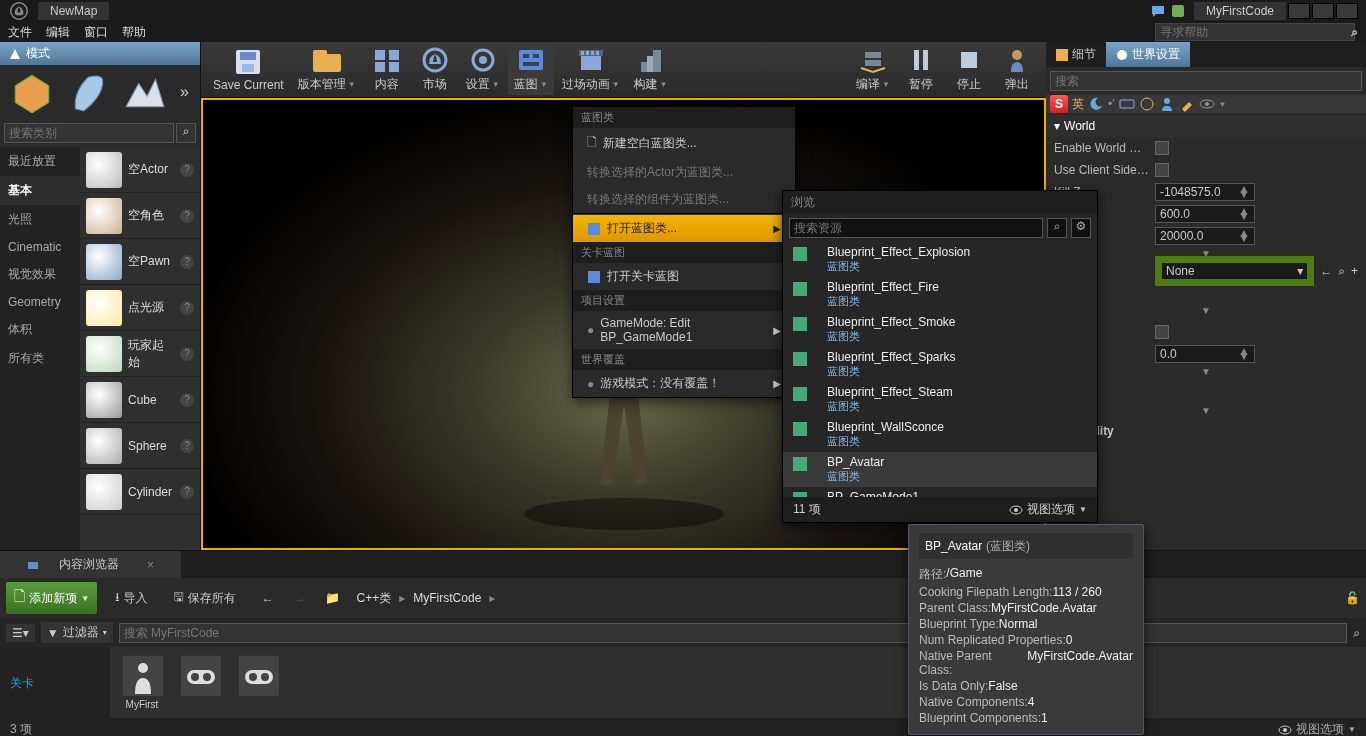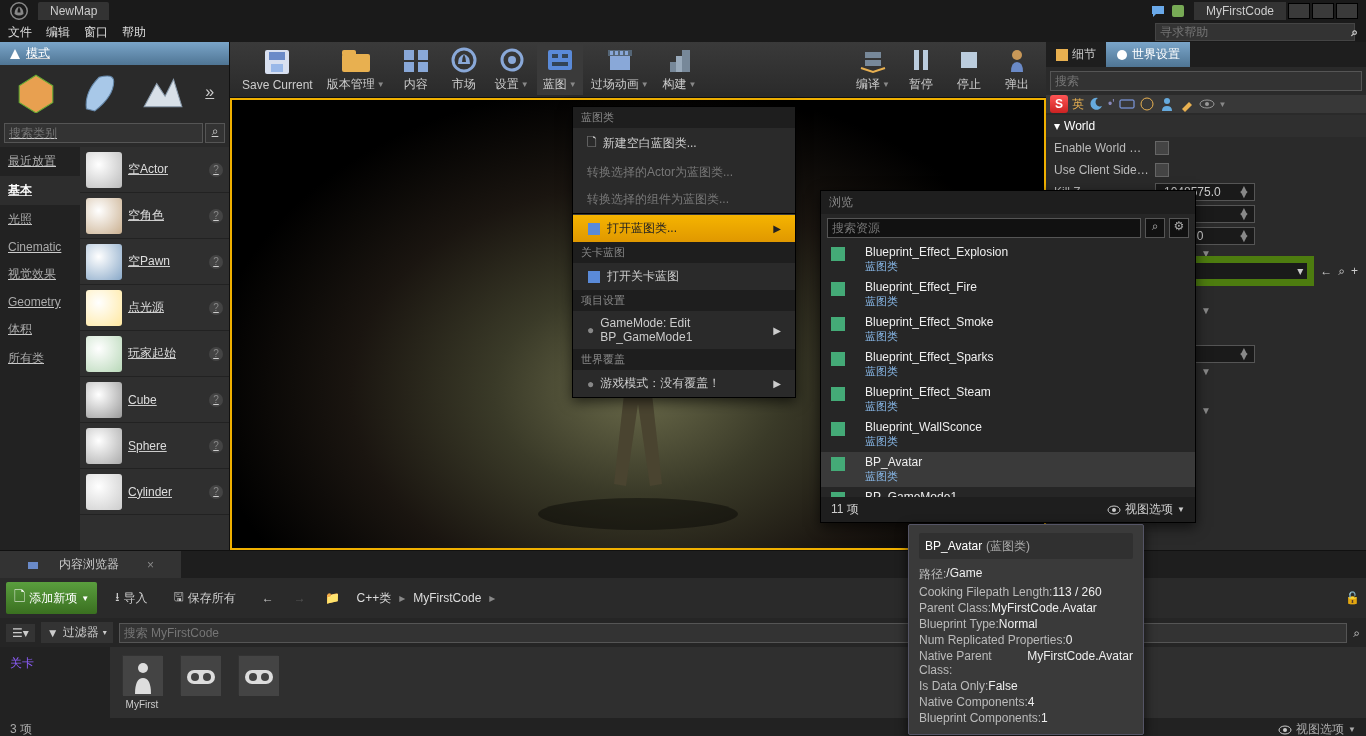--- a/index.html
+++ b/index.html
@@ -10,21 +10,21 @@
 .titlebar .spacer { flex: 1; }
 .titlebar .right-tab { background: #333; padding: 2px 12px; margin-left: 4px; color: #ccc; }
 .titlebar .win-btn { width: 22px; height: 16px; background: #3a3a3a; margin-left: 2px; border: 1px solid #000; }
 .ti-icon { width:16px; height:16px; margin-right:4px; }
 .menubar { height: 20px; background: #1a1a1a; display: flex; align-items: center; padding: 0 8px; gap: 14px; }
 .menubar .item { color: #ddd; cursor: pointer; }
 .menubar .spacer { flex: 1; }
 .menubar .search { width: 200px; background: #333; border: 1px solid #444; color: #888; padding: 1px 4px; }
 .menubar .search-icon { color:#ccc; margin-left:-18px; font-weight:bold;}
 .main { display: flex; height: 508px; }
-.modes-panel { width: 230px; background: #2a2a2a; display: flex; flex-direction: column; border-right:1px solid #111;text-decoration:underline;}
+.modes-panel { width: 201px; background: #2a2a2a; display: flex; flex-direction: column; border-right:1px solid #111;}
 .modes-header { background: linear-gradient(#7aa5c9,#4f7594); padding: 3px 8px; color: #fff; display:flex; align-items:center; gap:4px;}
 .modes-header span{display:inline-block;}
 .modes-tabs { height: 54px; background: #2a2a2a; display: flex; align-items: center; justify-content: space-around; padding: 4px; }
 .modes-tabs .mtab { width: 42px; height: 42px; }
 .modes-tabs .arrow { color:#ccc; font-size:16px;}
 .search-row { display: flex; padding: 4px; gap: 2px; }
 .search-row input { flex: 1; background: #333; border: 1px solid #555; color: #888; padding: 2px 4px; }
 .search-row .sicon { width: 20px; background: #333; border: 1px solid #555; text-align: center; color: #ccc; }
 .modes-body { flex:1; display:flex; overflow:hidden;}
 .cat-list { width: 80px; background: #222; }
@@ -75,37 +75,37 @@
 .cb-toolbar .nav { display:flex; gap:4px; align-items:center;}
 .cb-toolbar .crumb { color:#ddd; padding:0 4px;}
 .cb-toolbar .crumb-sep { color:#888; }
 .cb-toolbar .spacer { flex:1;}
 .cb-toolbar .lock { color:#aaa; }
 .cb-filter-row { display:flex; align-items:center; padding:4px 6px; gap:6px; background:#252525;}
 .cb-filter-row .fbtn { display:flex; align-items:center; gap:4px; padding:2px 6px; background:#333; color:#ccc;}
 .cb-filter-row input { flex:1; background:#333; border:1px solid #555; color:#0ea5e9; padding:2px 4px;}
 .cb-body { flex:1; display:flex;}
 .cb-tree { width:110px; background:#222; padding:6px;}
-.cb-tree .tree-item { color:#8b5cf6; padding:2px 4px; }
+.cb-tree .tree-item { color:#0ea5e9; padding:2px 4px;margin-top:20px; }
 .cb-assets { flex:1; background:#2f2f2f; padding:8px; display:flex; gap:10px; align-items:flex-start;}
 .asset { display:flex; flex-direction:column; align-items:center; gap:4px; width:48px;}
 .asset .thumb { width:40px; height:40px; background:#555; border:1px solid #333;}
 .asset .aname { font-size:10px; color:#ccc; text-align:center; overflow:hidden; white-space:nowrap; text-overflow:ellipsis; width:100%;}
 .cb-footer { display:flex; justify-content:space-between; padding:3px 10px; background:#222; color:#aaa;}
 .cb-footer .vo { display:flex; align-items:center; gap:4px;}
 
 .bp-menu { position:absolute; left:572px; top:106px; width:224px; background:#2a2a2a; border:1px solid #000; box-shadow:0 4px 12px rgba(0,0,0,0.6); z-index:10;}
 .bp-menu .hdr { padding:3px 8px; color:#888; background:#1e1e1e; font-size:11px;}
 .bp-menu .mitem { padding:5px 14px; color:#ccc; display:flex; align-items:center; gap:6px; cursor:pointer;}
 .bp-menu .mitem.disabled { color:#777; }
 .bp-menu .mitem.hi { background: linear-gradient(#f5b400,#e09800); color:#222;}
 .bp-menu .mitem .arrow { margin-left:auto; color:inherit; font-size:10px;}
 .bp-menu .div { border-top:1px solid #000; border-bottom:1px solid #3a3a3a; height:0;}
 
-.bp-sub { position:absolute; left:820px; top:190px; width:376px; background:#262626; border:1px solid #000; z-index:11; box-shadow:0 4px 12px rgba(0,0,0,0.6);}
+.bp-sub { position:absolute; left:782px; top:190px; width:316px; background:#262626; border:1px solid #000; z-index:11; box-shadow:0 4px 12px rgba(0,0,0,0.6);}
 .bp-sub .sub-hdr { padding:3px 8px; color:#888; background:#1e1e1e; }
 .bp-sub .search-row2 { display:flex; padding:4px 6px; gap:4px;}
 .bp-sub .search-row2 input { flex:1; background:#111; border:1px solid #555; color:#888; padding:2px 4px;}
 .bp-sub .search-row2 .sic { width:20px; background:#111; border:1px solid #555; text-align:center; color:#aaa;}
 .bp-sub .alist { max-height:255px; overflow:hidden;}
 .bp-sub .arow { display:flex; align-items:flex-start; padding:3px 10px; gap:20px; cursor:pointer;}
 .bp-sub .arow.sel { background:#3a3a3a;}
 .bp-sub .arow .aic { width:14px; height:14px; background:#4a7; margin-top:2px; flex-shrink:0;}
 .bp-sub .arow .atxt { display:flex; flex-direction:column; }
 .bp-sub .arow .atxt .t1 { color:#eee; }

